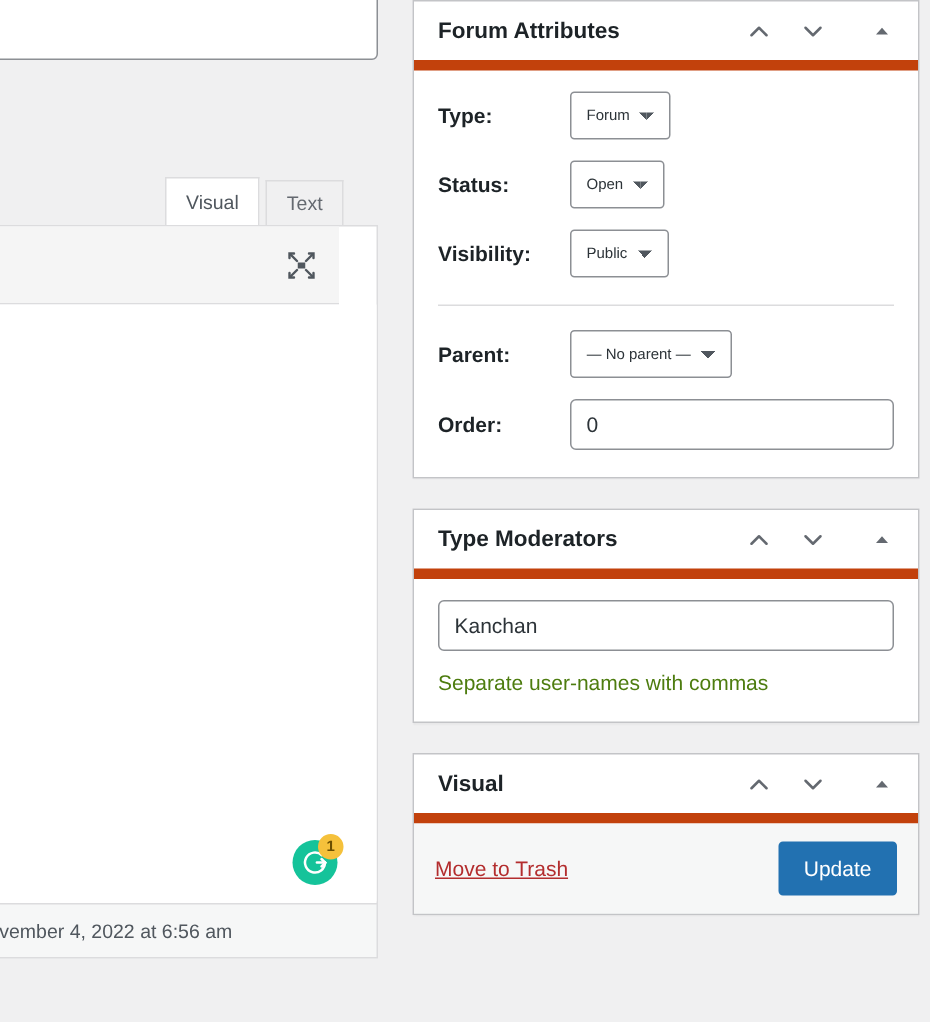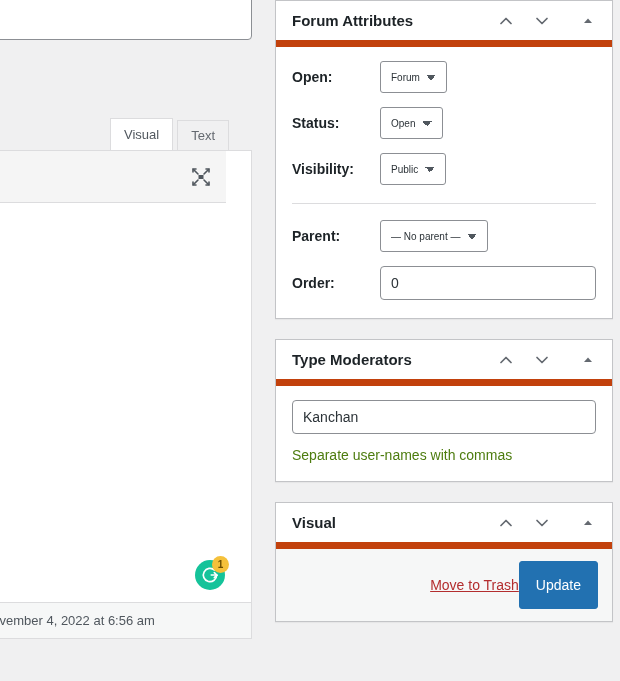--- a/index.html
+++ b/index.html
@@ -274,38 +274,38 @@
   }
 
   
   #publish-box .metabox-body {
     padding: 0;
     background: #f6f7f7;
   }
   #publish-actions {
     display: flex;
     align-items: center;
-    justify-content: flex-end;
+    justify-content: space-between;
     padding: 12px 14px;
     min-height: 60px;
   }
   #move-to-trash {
     color: #b32d2e;
     font-size: 14px;
     text-decoration: underline;
     cursor: pointer;
   }
   #update-button {
     background: #2271b1;
     border: 1px solid #2271b1;
     border-radius: 3px;
     color: #fff;
     font-family: "Liberation Sans", sans-serif;
     font-size: 14px;
-    height: 48px;
+    height: 36px;
     padding: 0 16px;
     cursor: pointer;
   }
 </style>
 </head>
 <body>
 
 <div id="editor-column">
 
   <input id="post-title-field" type="text" value="" style="">
@@ -365,21 +365,21 @@
           <svg width="12" height="12" viewBox="0 0 12 12">
               <path d="M6 3.5 L10 8 L2 8 Z" fill="currentColor"></path>
             </svg>
         </span>
       </span>
     </div>
 
     <div class="metabox-body">
 
       <div class="field-row">
-        <span class="field-label">Open:</span>
+        <span class="field-label">Type:</span>
         <select class="wp-select">
           <option>Forum</option>
         </select>
       </div>
 
       <div class="field-row">
         <span class="field-label">Status:</span>
         <select class="wp-select">
           <option>Open</option>
         </select>

